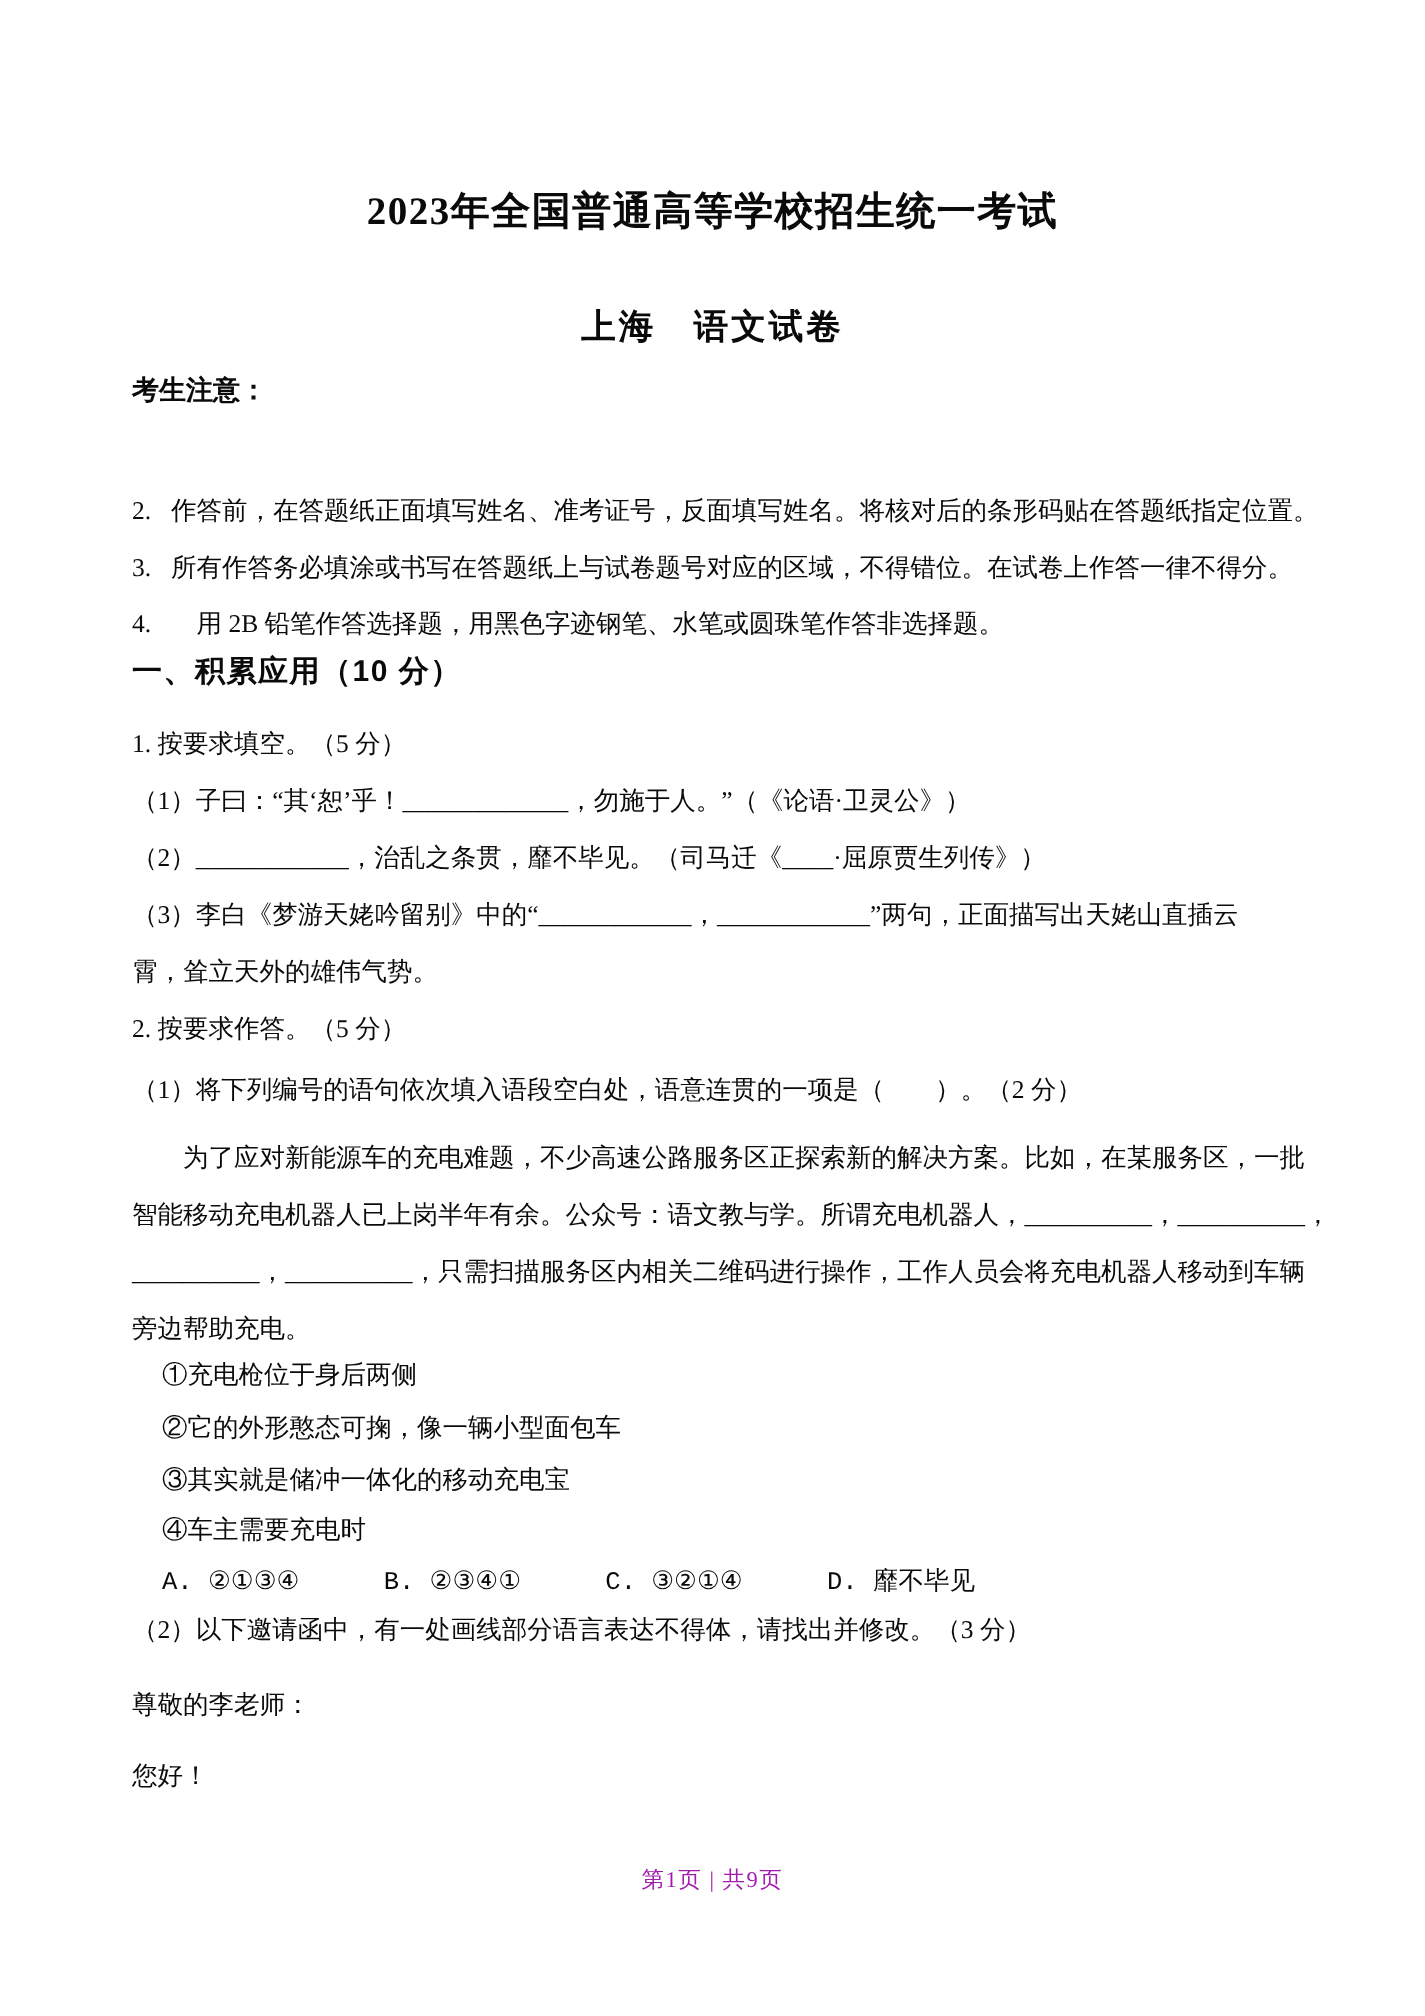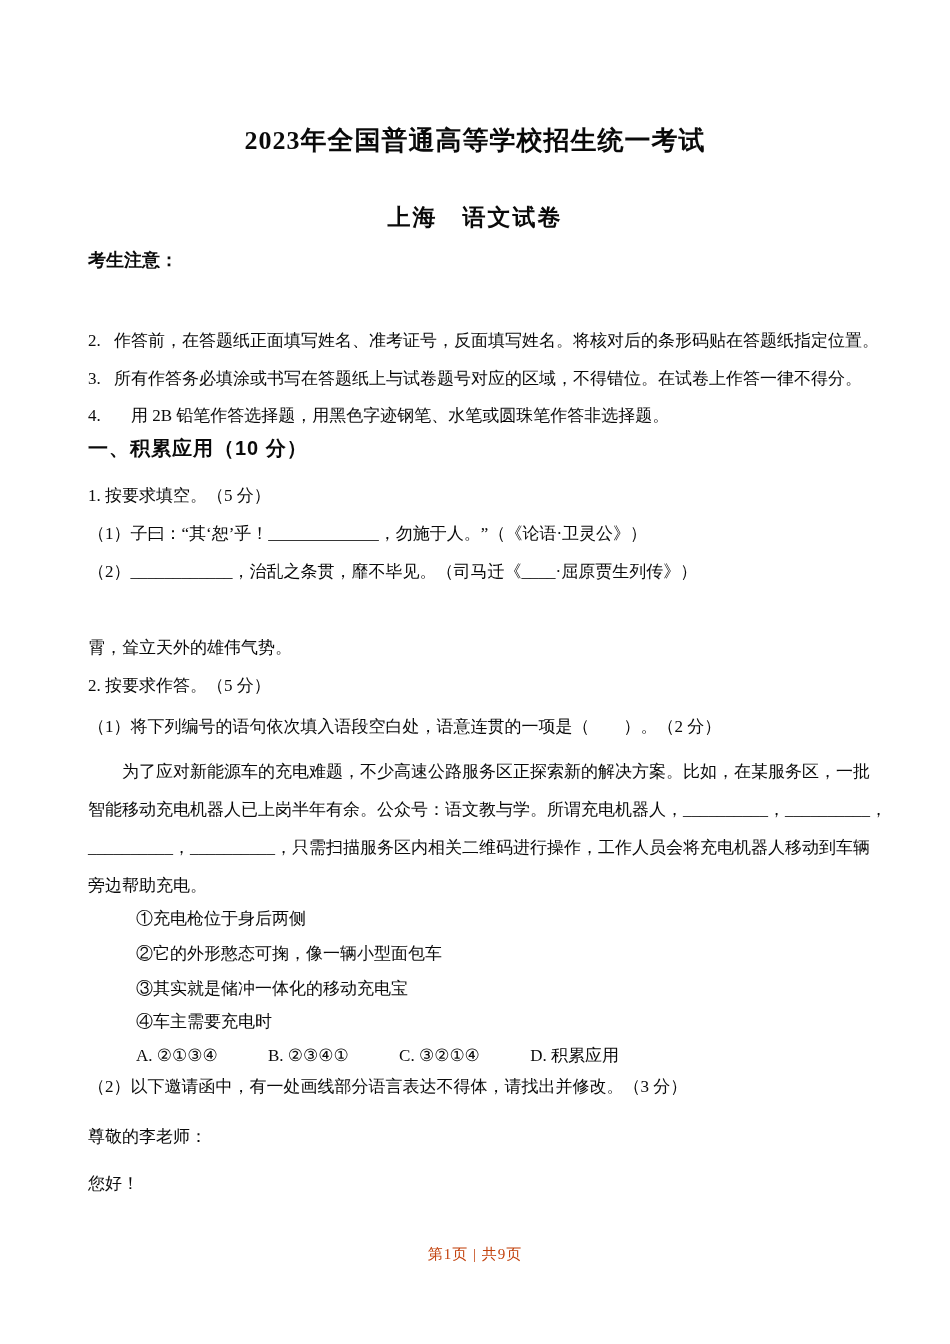--- a/index.html
+++ b/index.html
@@ -14,23 +14,23 @@
   }
   .abs { position: absolute; left: 88px; line-height: 1.25; white-space: nowrap; }
   .center { left: 0; width: 950px; text-align: center; white-space: nowrap; }
   .title1 { font-size: 26px; font-weight: bold; letter-spacing: 1px; }
   .title2 { font-size: 23px; font-weight: bold; letter-spacing: 2px; }
   .notice-label { font-size: 18px; font-weight: bold; font-family: "Liberation Sans", sans-serif; }
   .body-line { font-size: 17px; }
   .notice-num { display: inline-block; width: 26px; }
   .section-heading { font-size: 20px; font-weight: bold; font-family: "Liberation Sans", sans-serif; letter-spacing: 1px; }
   .kaiti { font-size: 17px; }
-  .indent1 { left: 136px; }
+  .indent1 { left: 108px; font-family: Liberation Mono, monospace; }
   .option-item { display: inline-block; margin-right: 46px; }
-  .footer { left: 0; width: 950px; text-align: center; font-size: 15px; color: #c2410c; letter-spacing: 1px; }
+  .footer { left: 0; width: 950px; text-align: center; font-size: 15px; color: #a21caf; letter-spacing: 1px; }
 </style>
 </head>
 <body>
 
 <div class="page">
 
   <div class="abs center title1" style="top:125px;">2023年全国普通高等学校招生统一考试</div>
 
   <div class="abs center title2" style="top:204px;">上海　语文试卷</div>
 
@@ -45,41 +45,42 @@
   <div class="abs body-line" style="top:405px;">
     <span class="notice-num">4.</span><span>　用 2B 铅笔作答选择题，用黑色字迹钢笔、水笔或圆珠笔作答非选择题。</span>
   </div>
 
   <div class="abs section-heading" style="top:436px;">一、积累应用（10 分）</div>
 
   <div class="abs body-line" style="top:485px;">1. 按要求填空。（5 分）</div>
 
   <div class="abs body-line" style="top:523px;">（1）子曰：“其‘恕’乎！_____________，勿施于人。”（《论语·卫灵公》）</div>
   <div class="abs body-line" style="top:561px;text-align:right;">（2）____________，治乱之条贯，靡不毕见。（司马迁《____·屈原贾生列传》）</div>
+  <div class="abs body-line" style="top:599px;">（3）李白《梦游天姥吟留别》中的“____________，____________”两句，正面描写出天姥山直插云</div>
   <div class="abs body-line" style="top:637px;">霄，耸立天外的雄伟气势。</div>
 
   <div class="abs body-line" style="top:675px;">2. 按要求作答。（5 分）</div>
 
   <div class="abs body-line" style="top:716px;">（1）将下列编号的语句依次填入语段空白处，语意连贯的一项是（　　）。（2 分）</div>
 
   <div class="abs kaiti" style="top:799px;">智能移动充电机器人已上岗半年有余。公众号：语文教与学。所谓充电机器人，__________，__________，</div>
   <div class="abs kaiti" style="top:761px; left:122px;">为了应对新能源车的充电难题，不少高速公路服务区正探索新的解决方案。比如，在某服务区，一批</div>
   <div class="abs kaiti" style="top:837px;">__________，__________，只需扫描服务区内相关二维码进行操作，工作人员会将充电机器人移动到车辆</div>
   <div class="abs kaiti" style="top:875px;">旁边帮助充电。</div>
 
   <div class="abs kaiti indent1" style="top:908px;">①充电枪位于身后两侧</div>
   <div class="abs kaiti indent1" style="top:943px;">②它的外形憨态可掬，像一辆小型面包车</div>
   <div class="abs kaiti indent1" style="top:978px;">③其实就是储冲一体化的移动充电宝</div>
   <div class="abs kaiti indent1" style="top:1011px;">④车主需要充电时</div>
 
   <div class="abs body-line indent1" style="top:1045px;">
     <span class="option-item">A. ②①③④</span>
     <span class="option-item">B. ②③④①</span>
     <span class="option-item">C. ③②①④</span>
-    <span class="option-item">D. 积累应用</span>
+    <span class="option-item">D. 靡不毕见</span>
   </div>
 
   <div class="abs body-line" style="top:1076px;">（2）以下邀请函中，有一处画线部分语言表达不得体，请找出并修改。（3 分）</div>
 
   <div class="abs kaiti" style="top:1126px;">尊敬的李老师：</div>
   <div class="abs kaiti" style="top:1173px;">您好！</div>
 
   <div class="abs footer" style="top:1245px;">第1页 | 共9页</div>
 
 </div>

